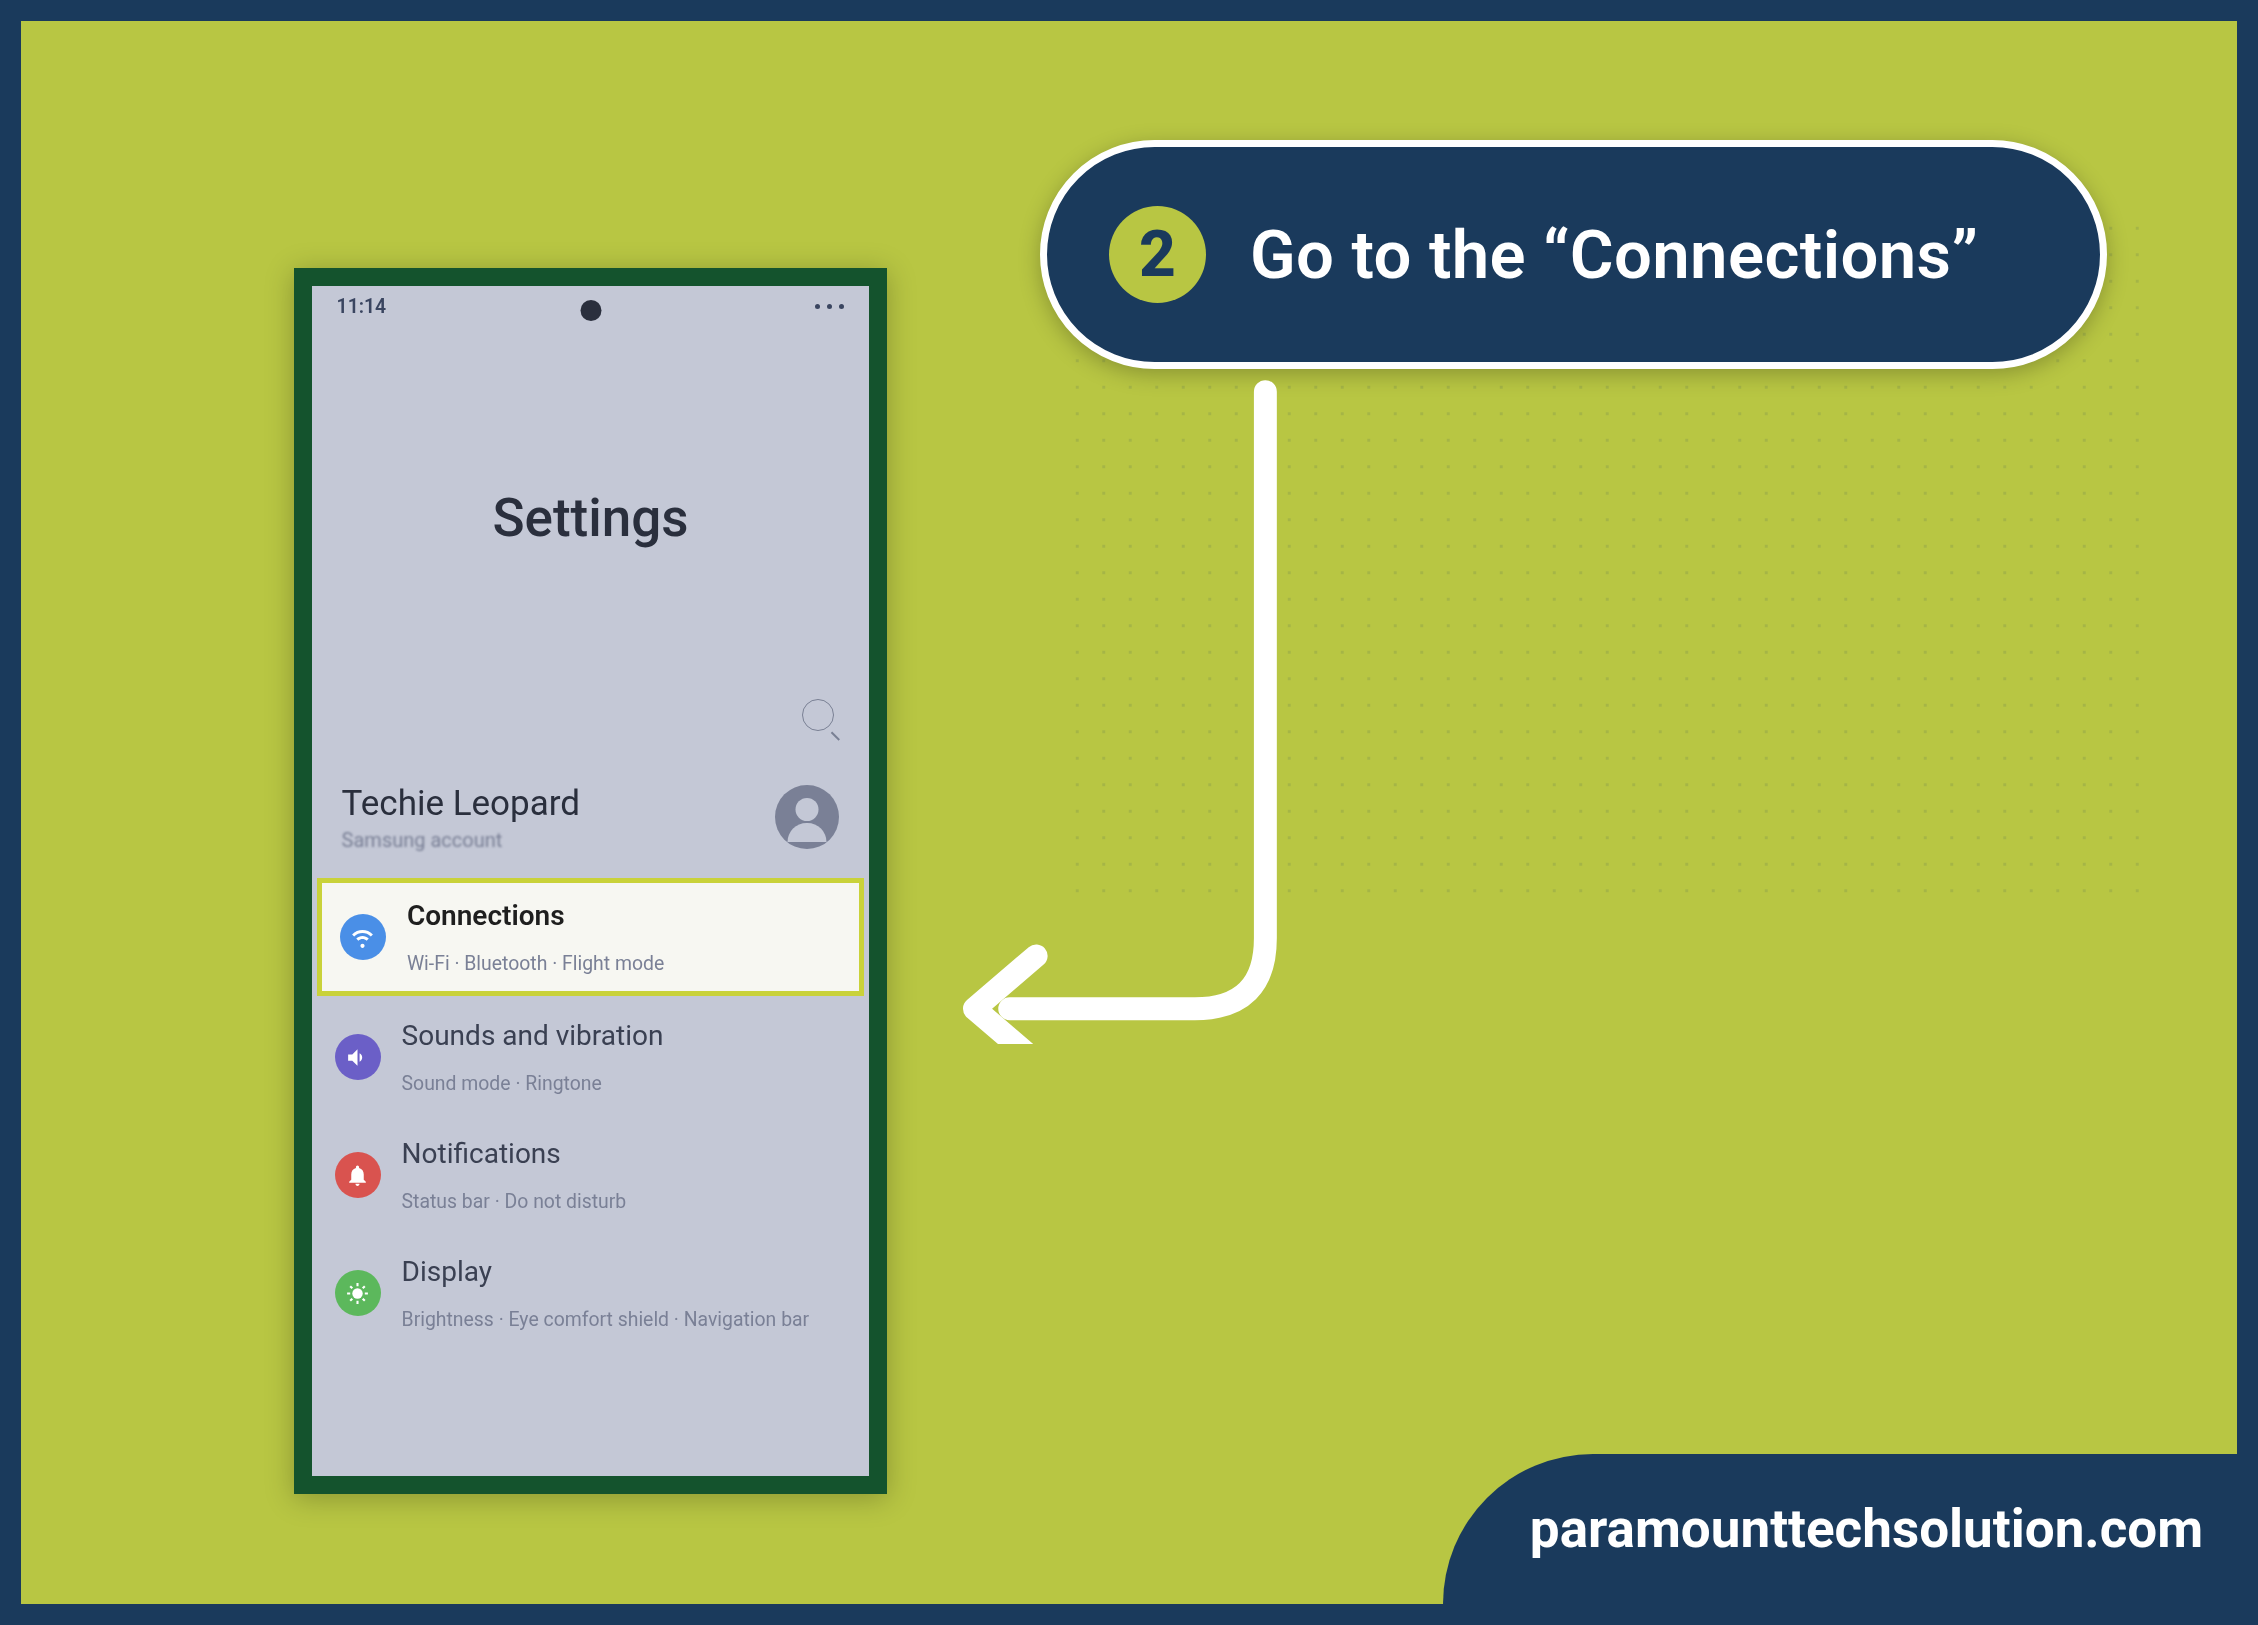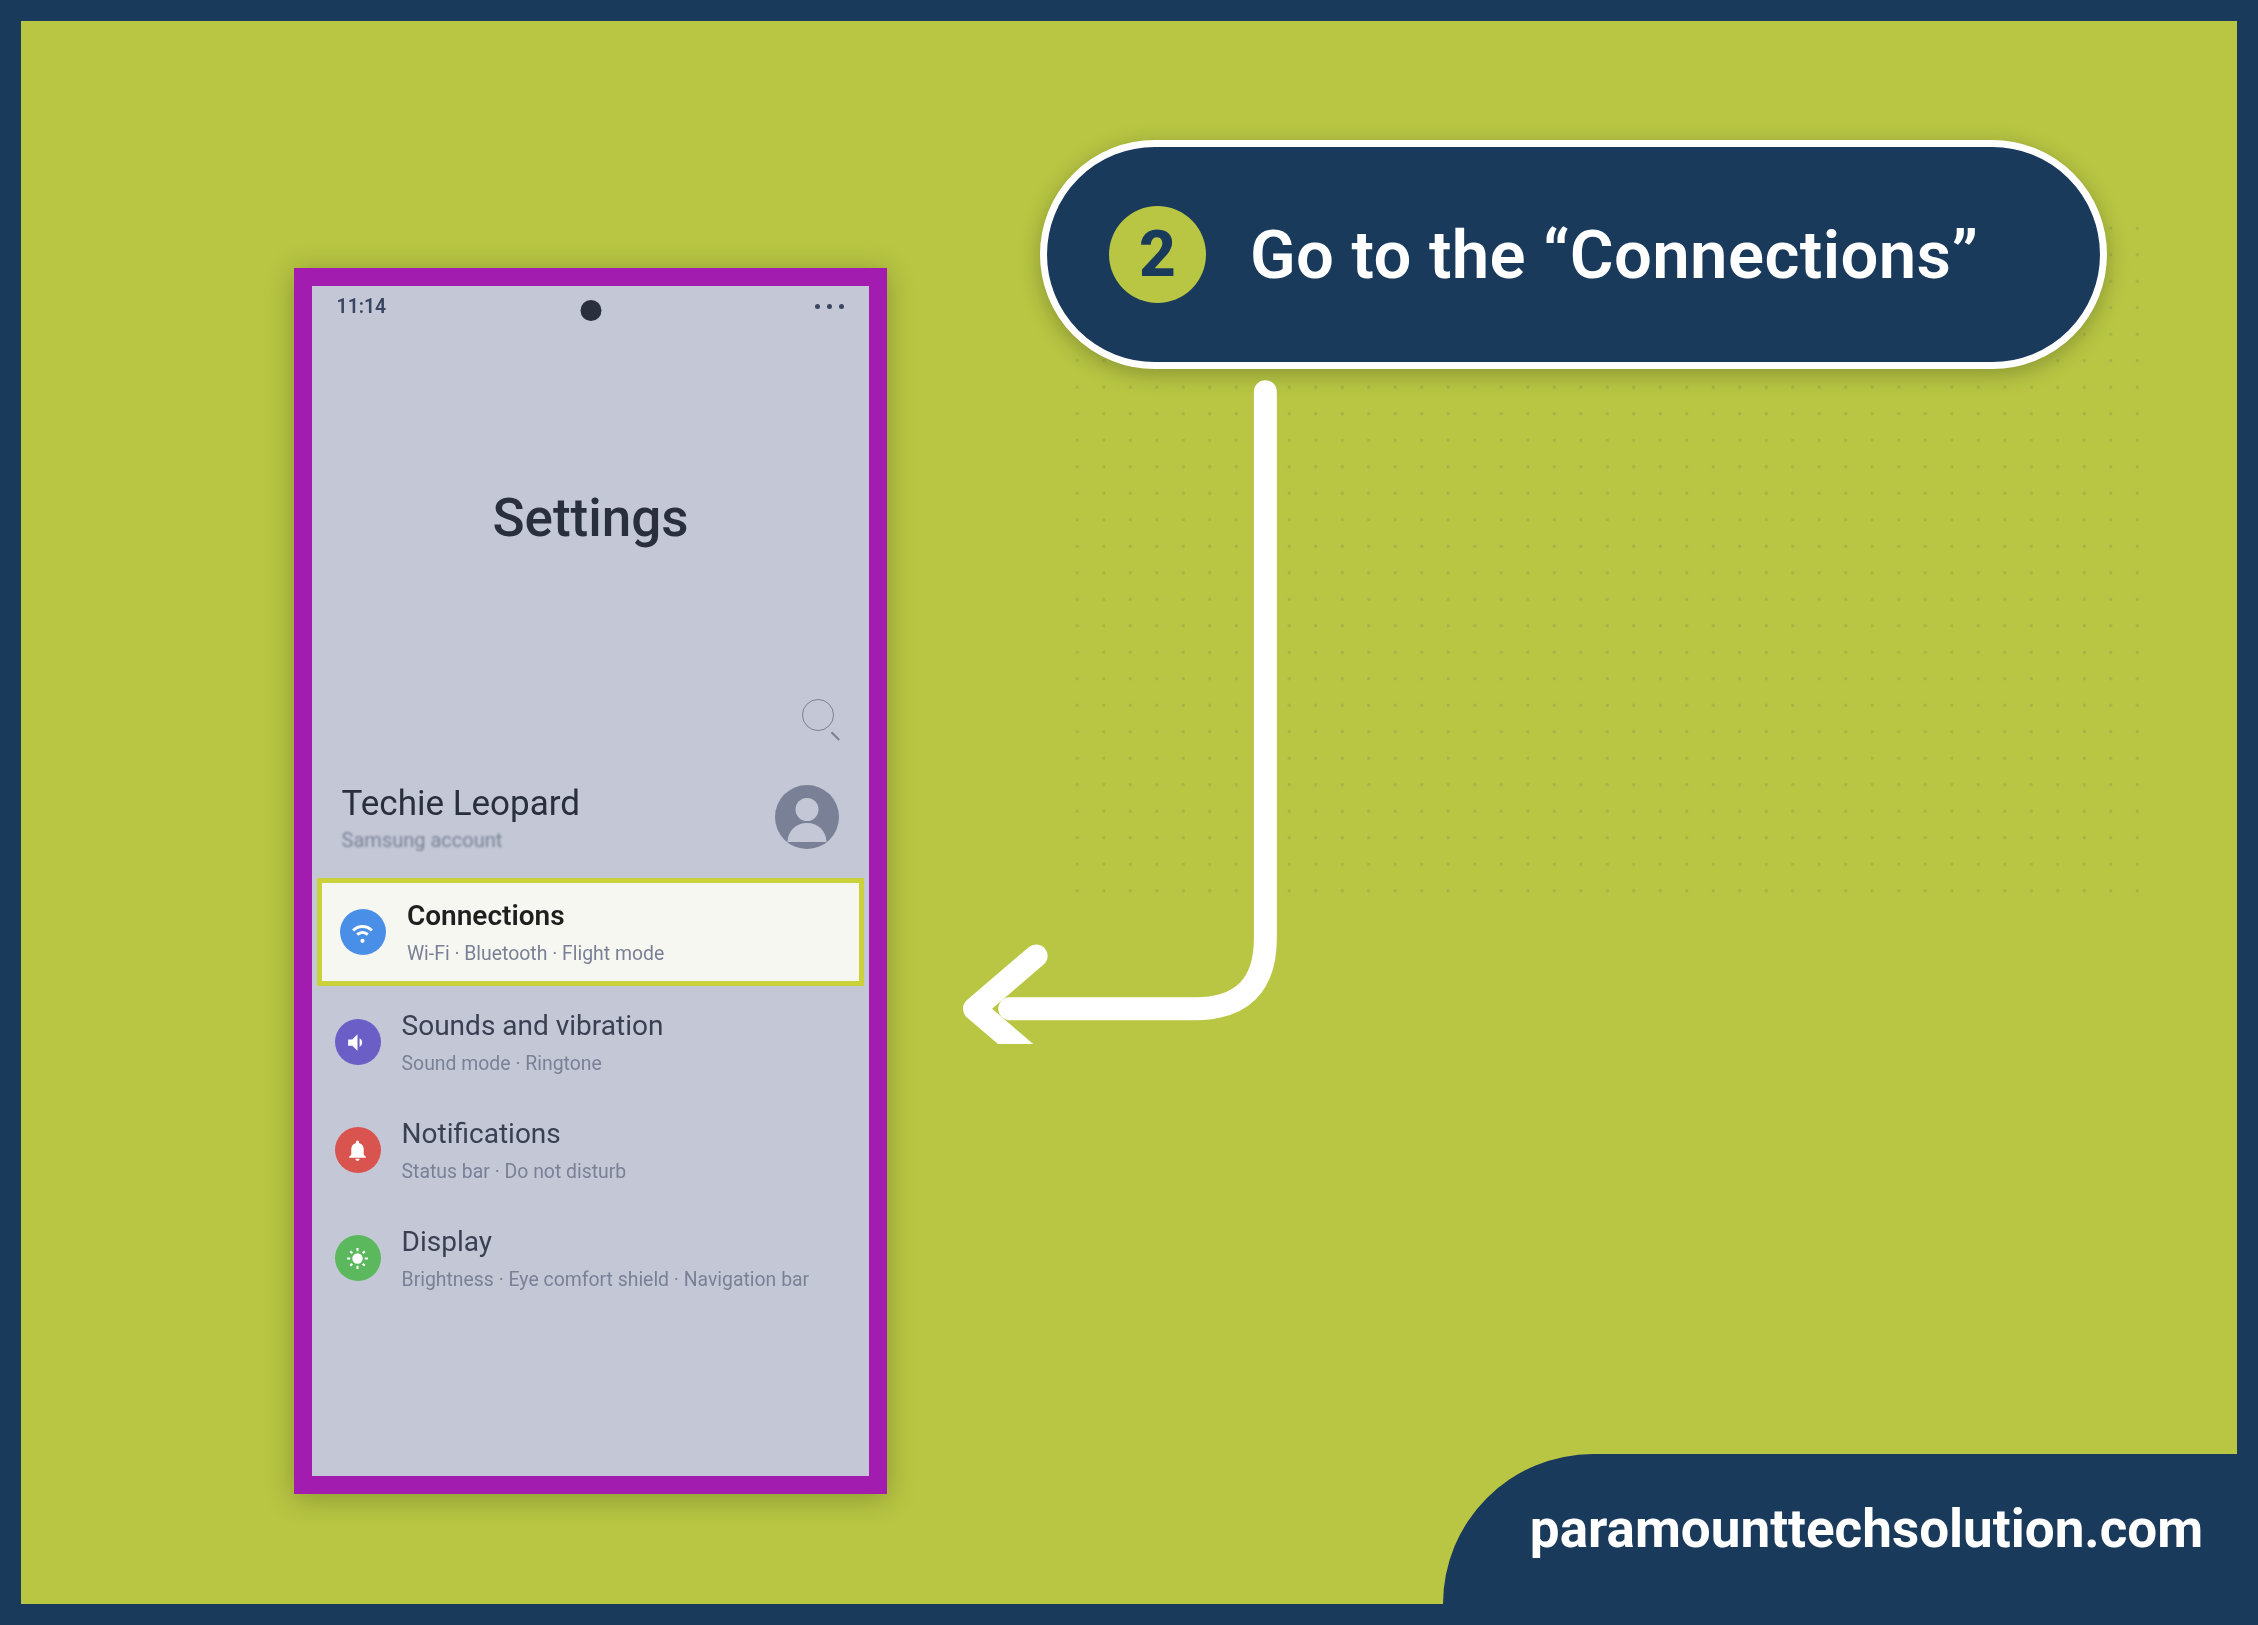--- a/index.html
+++ b/index.html
@@ -27,21 +27,21 @@
     background-size: 26.5px 26.5px;
   }
 
   
   .phone {
     position: absolute;
     left: 273px;
     top: 247px;
     width: 593px;
     height: 1226px;
-    background: #a21caf;
+    background: #14532d;
     box-shadow: 0 3.5px 26.5px rgba(0,0,0,0.25);
     padding: 17.6px;
   }
   .screen {
     width: 100%;
     height: 100%;
     background: #c4c8d6;
     position: relative;
     overflow: hidden;
   }
@@ -149,21 +149,21 @@
   .setting-icon svg { width: 25px; height: 25px; fill: #fff; }
   .setting-text .title {
     font-size: 28px;
     color: #1f1f1f;
     font-weight: 600;
   }
   .setting-item:not(.highlight) .title { font-weight: 400; color: #3a4052; filter: blur(0.5px); }
   .setting-text .sub {
     font-size: 19.4px;
     color: #7a8096;
-    margin-top: 10px;
+    margin-top: 20px;
     filter: blur(0.7px);
   }
 
   
   .callout {
     position: absolute;
     top: 119px;
     left: 1019px;
     width: 1067px;
     height: 229px;

